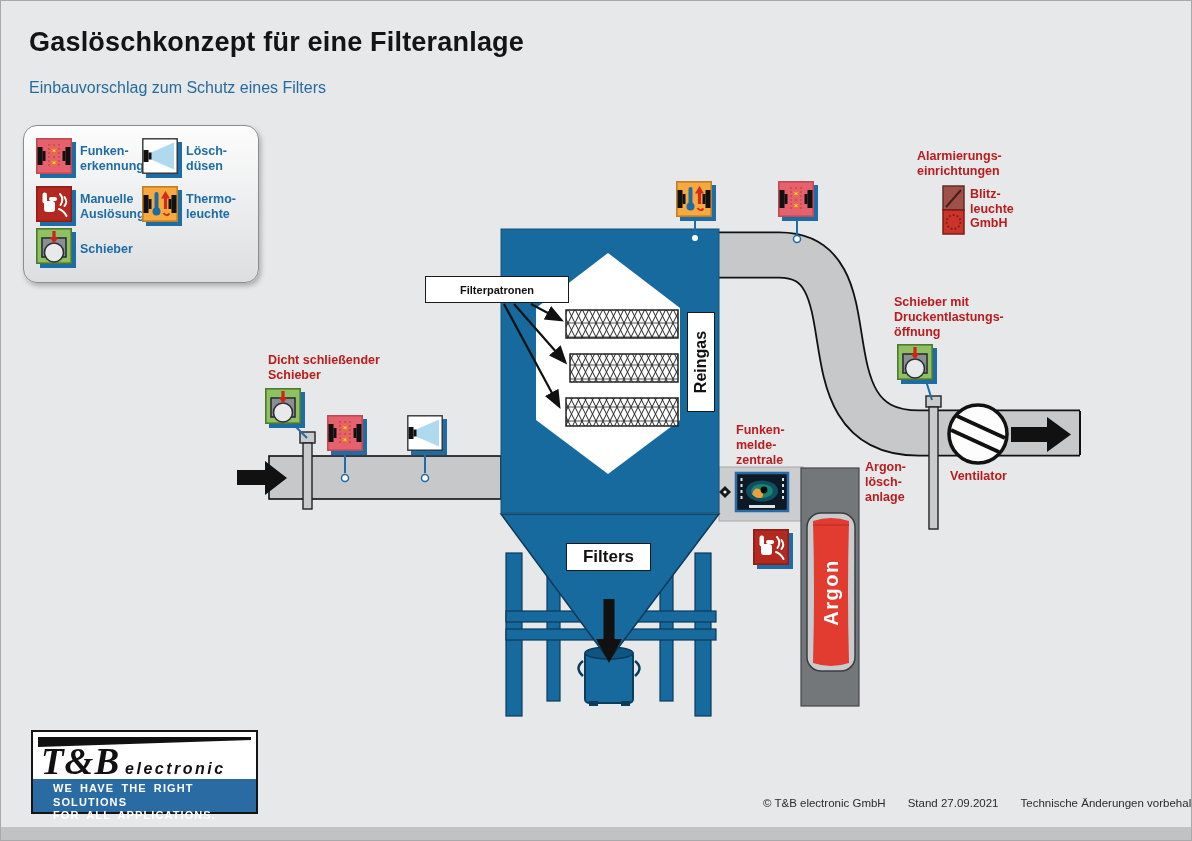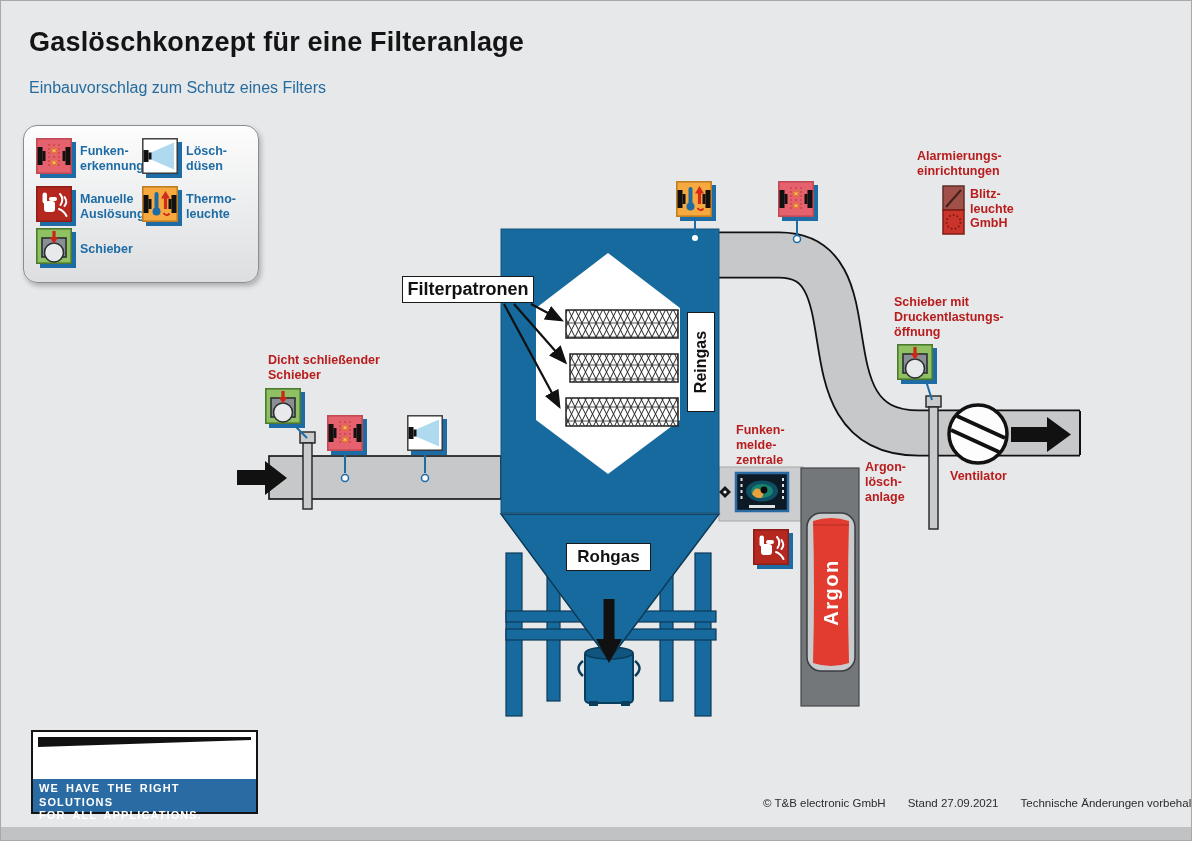--- a/index.html
+++ b/index.html
@@ -36,21 +36,21 @@
           background:#fff; border:2px solid #141414; z-index:3; }
   .logo .swoosh { position:absolute; left:5px; top:5px; right:5px; height:10px;
                   background:#111; clip-path:polygon(0 0,100% 0,100% 30%,0 100%); }
   .logo .row { position:absolute; left:8px; top:8px; white-space:nowrap; }
   .logo .tb { font-family:"Liberation Serif",serif; font-style:italic; font-weight:bold;
               font-size:37px; color:#111; letter-spacing:1px; }
   .logo .el { font-style:italic; font-weight:bold; font-size:16px; letter-spacing:2.5px;
               color:#111; margin-left:5px; }
   .logo .band { position:absolute; left:0; right:0; bottom:0; height:33px; background:#2a6ba4;
                 color:#fff; font-weight:bold; font-size:11px; line-height:13.5px;
-                letter-spacing:1.1px; word-spacing:3px; padding:3px 0 0 6px;
+                letter-spacing:1.1px; word-spacing:3px; padding:3px 0 0 20px;
                 white-space:pre-line; }
   .footer { position:absolute; top:796px; left:762px; display:flex; gap:22px;
             font-size:11.5px; color:#2b2b2b; z-index:3; white-space:nowrap; }
   .bottom-band { position:absolute; left:0; right:0; bottom:0; height:13px;
                  background:#c0c2c4; z-index:2; }
 </style>
 </head>
 <body>
 
 <div id="canvas">
@@ -303,25 +303,25 @@
   <svg class="dia-ic" style="left:264px;top:387px" viewBox="0 0 40 40">
       <use href="#sym-valve"></use>
     </svg>
   <svg class="dia-ic" style="left:896px;top:343px" viewBox="0 0 40 40">
       <use href="#sym-valve"></use>
     </svg>
   <svg class="dia-ic" style="left:752px;top:528px" viewBox="0 0 40 40">
       <use href="#sym-manual"></use>
     </svg>
 
-  <div class="wbox" style="left:401px;top:275px;width:132px;height:27px;font-size:18px">Filterpatronen</div>
+  <div class="wbox" style="left:424px;top:275px;width:144px;height:27px;font-size:11px">Filterpatronen</div>
   <div class="wbox rot" style="left:686px;top:311px;width:28px;height:100px">
     <span style="font-size:16px">Reingas</span>
   </div>
-  <div class="wbox" style="left:565px;top:542px;width:85px;height:28px;font-size:17px">Rohgas</div>
+  <div class="wbox" style="left:565px;top:542px;width:85px;height:28px;font-size:17px">Filters</div>
 
   <div class="lbl" style="left:267px;top:352px">Dicht schließender
 Schieber</div>
   <div class="lbl" style="left:735px;top:422px">Funken-
 melde-
 zentrale</div>
   <div class="lbl" style="left:864px;top:459px">Argon-
 lösch-
 anlage</div>
   <div class="lbl" style="left:893px;top:294px">Schieber mit
@@ -333,20 +333,23 @@
   <div class="lbl" style="left:969px;top:186px">Blitz-
 leuchte</div>
   <div class="lbl" style="left:969px;top:215px">GmbH</div>
 
   <div class="argon-txt">
     <span>Argon</span>
   </div>
 
   <div class="logo">
     <div class="swoosh"></div>
+    <div class="row">
+      <span class="tb">T&amp;B</span><span class="el">electronic</span>
+    </div>
     <div class="band">WE HAVE THE RIGHT SOLUTIONS
 FOR ALL APPLICATIONS.</div>
   </div>
 
   <div class="footer">
     <span>© T&amp;B electronic GmbH</span>
     <span>Stand 27.09.2021</span>
     <span>Technische Änderungen vorbehalten</span>
   </div>
 

